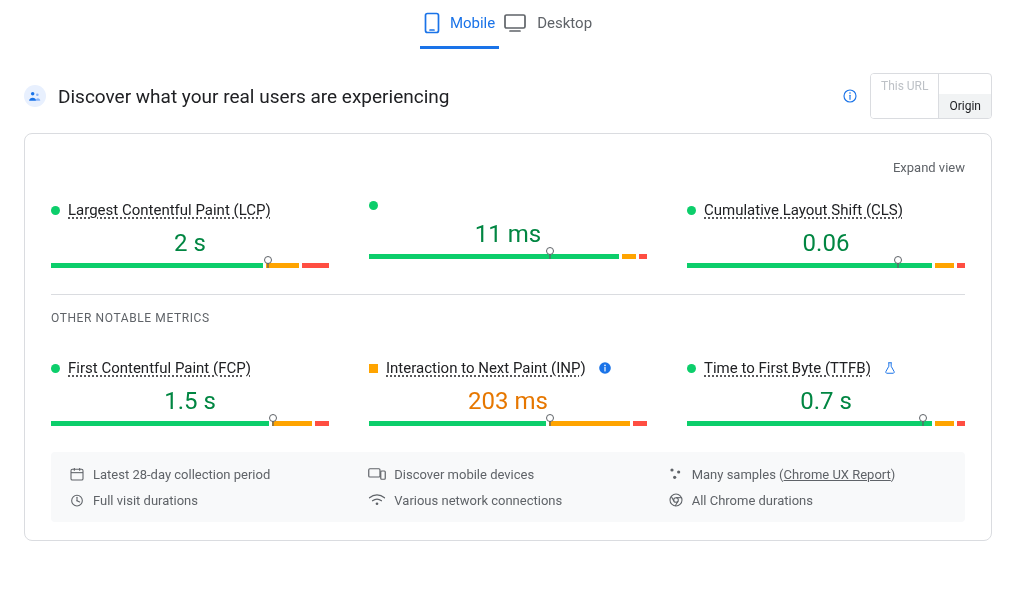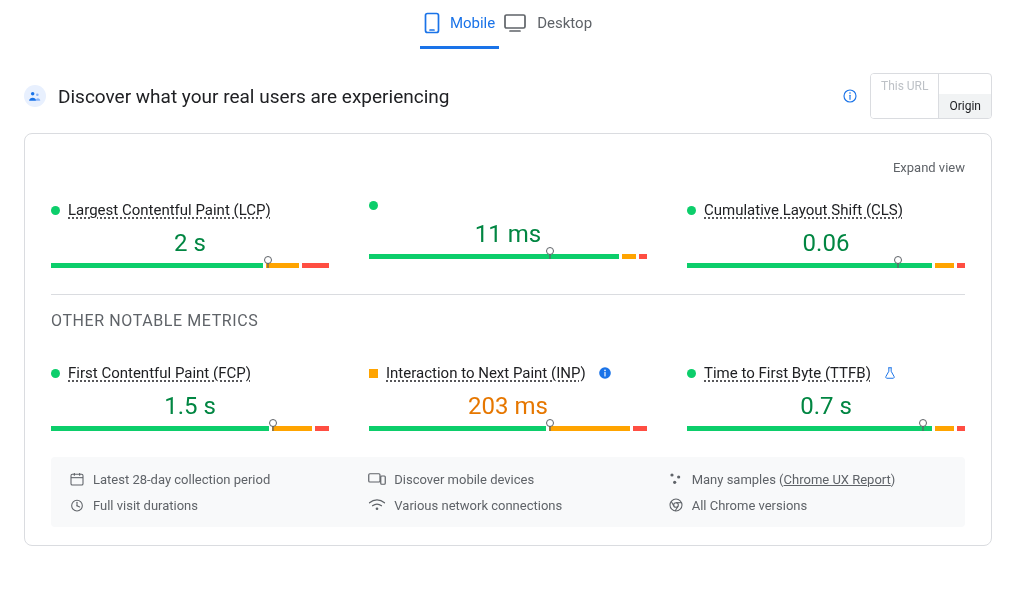--- a/index.html
+++ b/index.html
@@ -65,21 +65,21 @@
   .metric-value.amber{color:var(--amber);}
   .bar{position:relative;height:5px;margin-top:6px;display:flex;gap:3px;}
   .seg{height:100%;}
   .seg.g{background:var(--green);}
   .seg.o{background:var(--orange);}
   .seg.r{background:var(--red);}
   .marker{position:absolute;top:-7px;transform:translateX(-50%);}
   .marker svg{display:block;}
 
   .divider{height:1px;background:var(--border);margin:26px 0 16px 0;}
-  .other-heading{font-size:16px;letter-spacing:.6px;color:var(--gray-text);margin-bottom:34px;}
+  .other-heading{font-size:12px;letter-spacing:.6px;color:var(--gray-text);margin-bottom:34px;}
 
   
   .footer{margin-top:26px;background:#f8f9fa;border-radius:4px;padding:14px 18px;display:grid;grid-template-columns:repeat(3,1fr);row-gap:10px;column-gap:20px;font-size:13px;color:var(--gray-text);}
   .footer .item{display:flex;align-items:center;gap:8px;}
   .footer .item svg{flex:0 0 auto;}
   .uline{text-decoration:underline;cursor:pointer;}
 </style>
 </head>
 <body>
 
@@ -310,17 +310,17 @@
       <span>Various network connections</span>
     </div>
     <div class="item">
       <svg width="16" height="16" viewBox="0 0 24 24" fill="none">
           <circle cx="12" cy="12" r="9" stroke="#5f6368" stroke-width="1.6"></circle>
           <circle cx="12" cy="12" r="3.5" stroke="#5f6368" stroke-width="1.6"></circle>
           <line x1="12" y1="8.5" x2="20" y2="8.5" stroke="#5f6368" stroke-width="1.6"></line>
           <line x1="8.9" y1="13.7" x2="4.5" y2="6" stroke="#5f6368" stroke-width="1.6"></line>
           <line x1="15" y1="13.8" x2="10.7" y2="21" stroke="#5f6368" stroke-width="1.6"></line>
         </svg>
-      <span>All Chrome versions</span>
+      <span>All Chrome durations</span>
     </div>
   </div>
 
 </div>
 
 </body></html>

